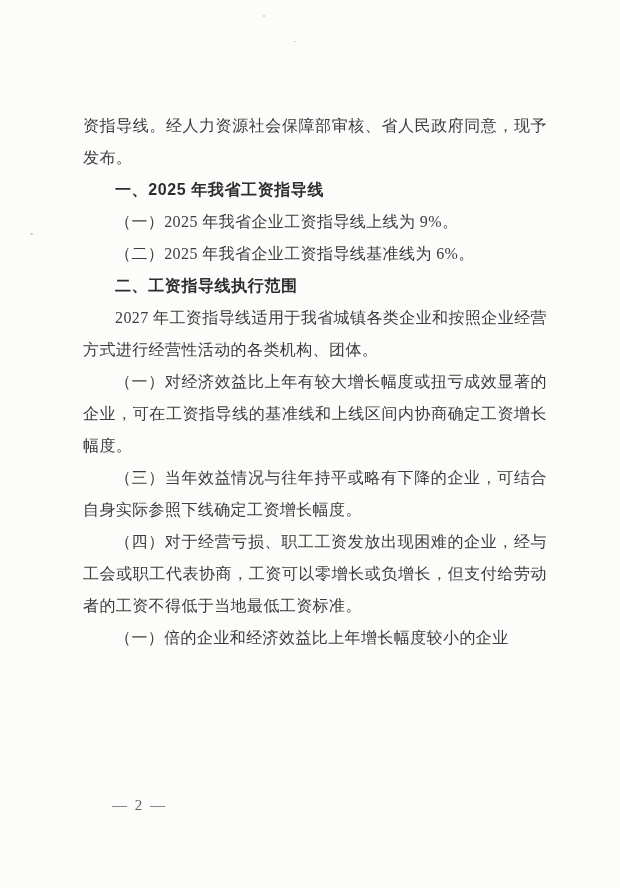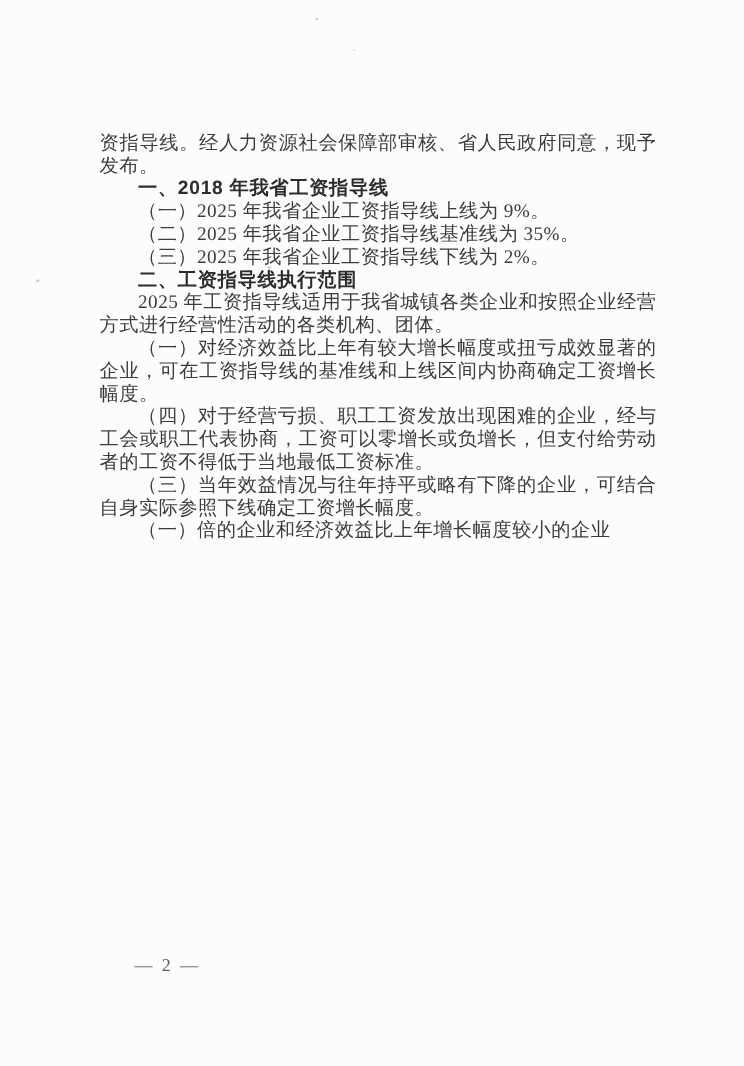--- a/index.html
+++ b/index.html
@@ -22,21 +22,21 @@
     background: var(--paper);
   }
   .content {
     position: absolute;
     left: 83px;
     top: 110px;
     width: 464px;
   }
   .block {
     font-size: 16px;
-    line-height: 19px;
+    line-height: 32px;
     color: var(--ink);
     text-align: justify;
     letter-spacing: 0.4px;
   }
   .block.heading {
     font-family: "Liberation Sans", "DejaVu Sans", sans-serif;
     font-weight: 700;
     color: var(--heading-ink);
     text-indent: 2em;
     text-align: left;
@@ -63,29 +63,28 @@
   .speckle.s2 { left: 294px; top: 41px;  width: 2px; height: 1px; }
   .speckle.s3 { left: 223px; top: 222px; width: 3px; height: 2px; }
   .speckle.s4 { left: 30px;  top: 233px; width: 3px; height: 2px; }
 </style>
 </head>
 <body>
 
 <div class="page">
   <div class="content" id="content">
       <p class="block body-continued">资指导线。经人力资源社会保障部审核、省人民政府同意，现予发布。</p>
-      <p class="block heading">一、2018 年我省工资指导线</p>
+      <p class="block heading">一、2025 年我省工资指导线</p>
       <p class="block body-indent">（一）2025 年我省企业工资指导线上线为 9%。</p>
-      <p class="block body-indent">（二）2025 年我省企业工资指导线基准线为 35%。</p>
-      <p class="block body-indent">（三）2025 年我省企业工资指导线下线为 2%。</p>
+      <p class="block body-indent">（二）2025 年我省企业工资指导线基准线为 6%。</p>
       <p class="block heading">二、工资指导线执行范围</p>
-      <p class="block body-indent">2025 年工资指导线适用于我省城镇各类企业和按照企业经营方式进行经营性活动的各类机构、团体。</p>
+      <p class="block body-indent">2027 年工资指导线适用于我省城镇各类企业和按照企业经营方式进行经营性活动的各类机构、团体。</p>
       <p class="block body-indent">（一）对经济效益比上年有较大增长幅度或扭亏成效显著的企业，可在工资指导线的基准线和上线区间内协商确定工资增长幅度。</p>
+      <p class="block body-indent">（三）当年效益情况与往年持平或略有下降的企业，可结合自身实际参照下线确定工资增长幅度。</p>
       <p class="block body-indent">（四）对于经营亏损、职工工资发放出现困难的企业，经与工会或职工代表协商，工资可以零增长或负增长，但支付给劳动者的工资不得低于当地最低工资标准。</p>
-      <p class="block body-indent">（三）当年效益情况与往年持平或略有下降的企业，可结合自身实际参照下线确定工资增长幅度。</p>
       <p class="block body-indent">（一）倍的企业和经济效益比上年增长幅度较小的企业</p>
     </div>
   <div class="page-number">— 2 —</div>
   <div class="speckle s1"></div>
   <div class="speckle s2"></div>
   <div class="speckle s3"></div>
   <div class="speckle s4"></div>
 </div>
 
 </body></html>

